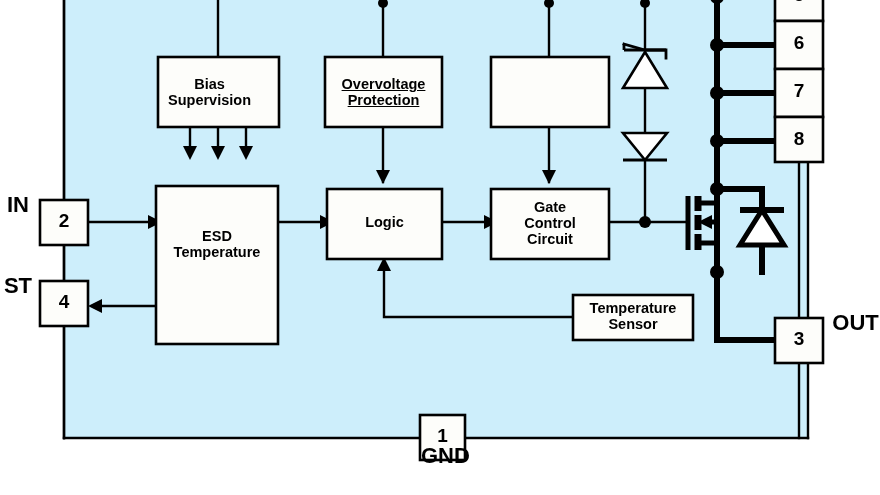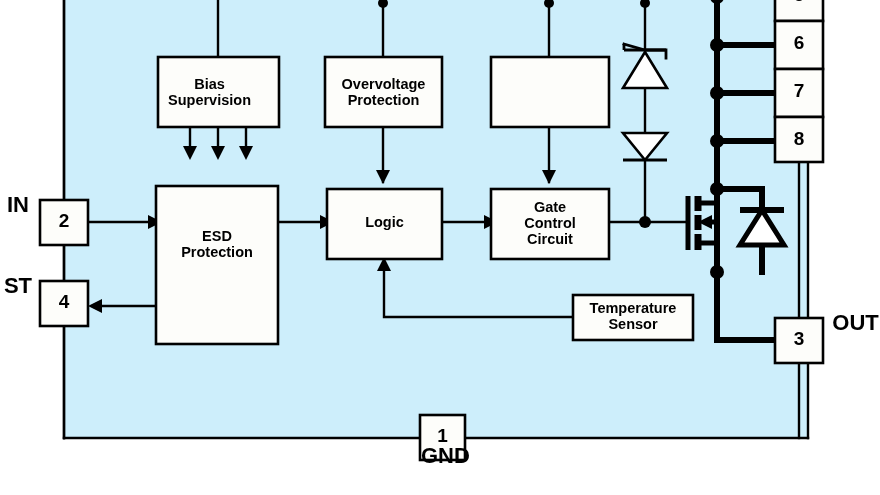--- a/index.html
+++ b/index.html
@@ -169,24 +169,24 @@
     <rect x="40" y="281" width="48" height="45" fill="#fdfdfa" stroke="#000" stroke-width="2.6"></rect>
     <rect x="775" y="-27" width="48" height="48" fill="#fdfdfa" stroke="#000" stroke-width="2.6"></rect>
     <rect x="775" y="21" width="48" height="48" fill="#fdfdfa" stroke="#000" stroke-width="2.6"></rect>
     <rect x="775" y="69" width="48" height="48" fill="#fdfdfa" stroke="#000" stroke-width="2.6"></rect>
     <rect x="775" y="117" width="48" height="45" fill="#fdfdfa" stroke="#000" stroke-width="2.6"></rect>
   </g>
 </svg>
 
 <div class="lbl blkText" style="left:158px;top:76px;width:103px;">Bias
 Supervision</div>
-<div class="lbl blkText" style="left:325px;top:76px;width:117px;">Overvoltage
+<div class="lbl blkText" style="left:325px;top:76px;width:117px;text-decoration:underline;">Overvoltage
 Protection</div>
 <div class="lbl blkText" style="left:156px;top:228px;width:122px;">ESD
-Protection</div>
+Temperature</div>
 <div class="lbl blkText" style="left:327px;top:214px;width:115px;">Logic</div>
 <div class="lbl blkText" style="left:573px;top:300px;width:120px;">Temperature
 Sensor</div>
 <div class="lbl blkText" style="left:491px;top:199px;width:118px;">Gate
 Control
 Circuit</div>
 
 <div class="lbl pinNum" style="left:420px;top:425px;width:45px;">1</div>
 <div class="lbl pinNum" style="left:40px;top:210px;width:48px;">2</div>
 <div class="lbl pinNum" style="left:775px;top:328px;width:48px;">3</div>

